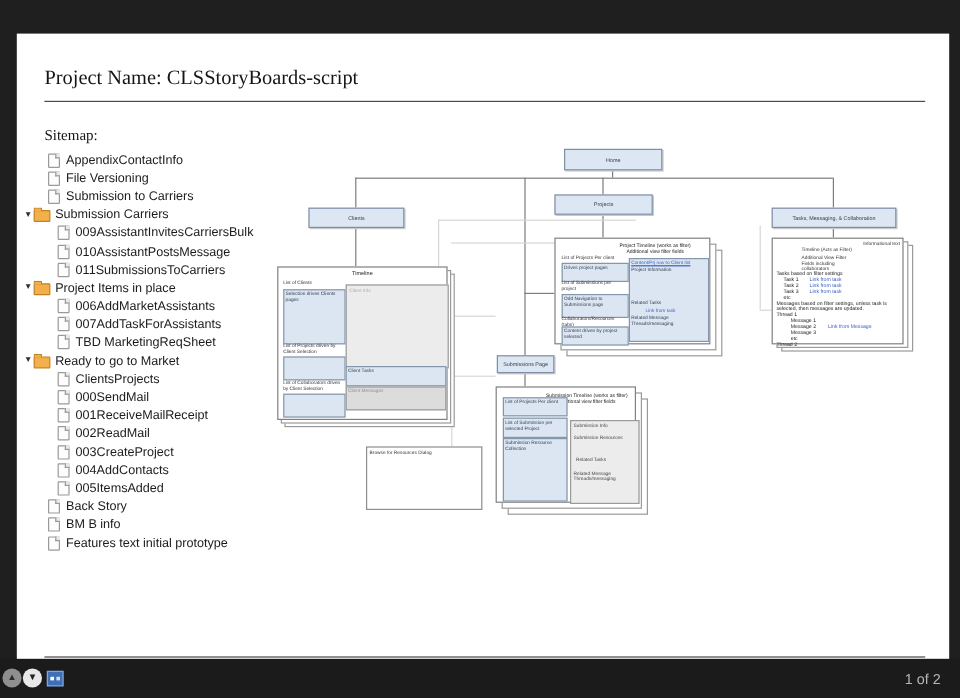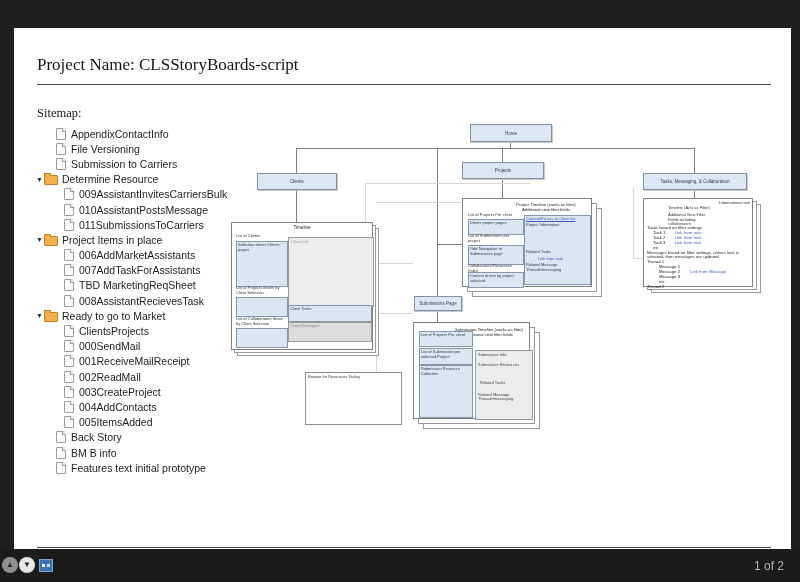--- a/index.html
+++ b/index.html
@@ -8,21 +8,21 @@
   .page{position:absolute;left:14px;top:8px;width:777px;height:541px;background:#ffffff;margin-top:20px;}
   .doc-title{position:absolute;left:23px;top:27px;font-family:"Liberation Serif",serif;
              font-size:17px;color:#151515;}
   .rule{position:absolute;left:23px;width:734px;height:1px;background:#4a4a4a;}
   .sitemap-label{position:absolute;left:23px;top:78px;font-family:"Liberation Serif",serif;
                  font-size:12.5px;color:#151515;}
   .footer-text{position:absolute;left:23px;top:522px;font-family:Liberation Serif, serif;
                font-size:12.5px;color:#151515;}
 
   
-  .tree{position:absolute;left:21px;top:98px;text-align:center;}
+  .tree{position:absolute;left:5px;top:98px;text-align:center;}
   .tree-row{height:15.2px;display:flex;align-items:center;font-size:10.5px;color:#1c1c1c;white-space:nowrap;}
   .tree-row.lvl1{padding-left:21px;}
   .tree-row.lvl2{padding-left:29px;}
   .tree-row.folder{padding-left:0;}
   .tri{width:9px;font-size:7px;color:#303030;flex:none;line-height:9px;}
   .file-icon{width:8px;height:10px;background:#fdfdfd;border:1px solid #9a9a9a;border-radius:1px;
              position:relative;margin-right:5px;flex:none;}
   .file-icon::after{content:'';position:absolute;right:-1px;top:-1px;width:3px;height:3px;
                     background:#e9e9e9;border-left:1px solid #9a9a9a;border-bottom:1px solid #9a9a9a;}
   .folder-icon{width:12px;height:8px;background:#f3b04a;border:1px solid #c28122;border-radius:1px;
@@ -79,21 +79,21 @@
         <span class="file-icon"></span>
         <span>File Versioning</span>
       </div>
       <div class="tree-row lvl1">
         <span class="file-icon"></span>
         <span>Submission to Carriers</span>
       </div>
       <div class="tree-row lvl1 folder">
         <span class="tri">▼</span>
         <span class="folder-icon"></span>
-        <span>Determine Resource</span>
+        <span>Submission Carriers</span>
       </div>
       <div class="tree-row lvl2">
         <span class="file-icon"></span>
         <span>009AssistantInvitesCarriersBulk</span>
       </div>
       <div class="tree-row lvl2">
         <span class="file-icon"></span>
         <span>010AssistantPostsMessage</span>
       </div>
       <div class="tree-row lvl2">
@@ -109,24 +109,20 @@
         <span class="file-icon"></span>
         <span>006AddMarketAssistants</span>
       </div>
       <div class="tree-row lvl2">
         <span class="file-icon"></span>
         <span>007AddTaskForAssistants</span>
       </div>
       <div class="tree-row lvl2">
         <span class="file-icon"></span>
         <span>TBD MarketingReqSheet</span>
-      </div>
-      <div class="tree-row lvl2">
-        <span class="file-icon"></span>
-        <span>008AssistantRecievesTask</span>
       </div>
       <div class="tree-row lvl1 folder">
         <span class="tri">▼</span>
         <span class="folder-icon"></span>
         <span>Ready to go to Market</span>
       </div>
       <div class="tree-row lvl2">
         <span class="file-icon"></span>
         <span>ClientsProjects</span>
       </div>

